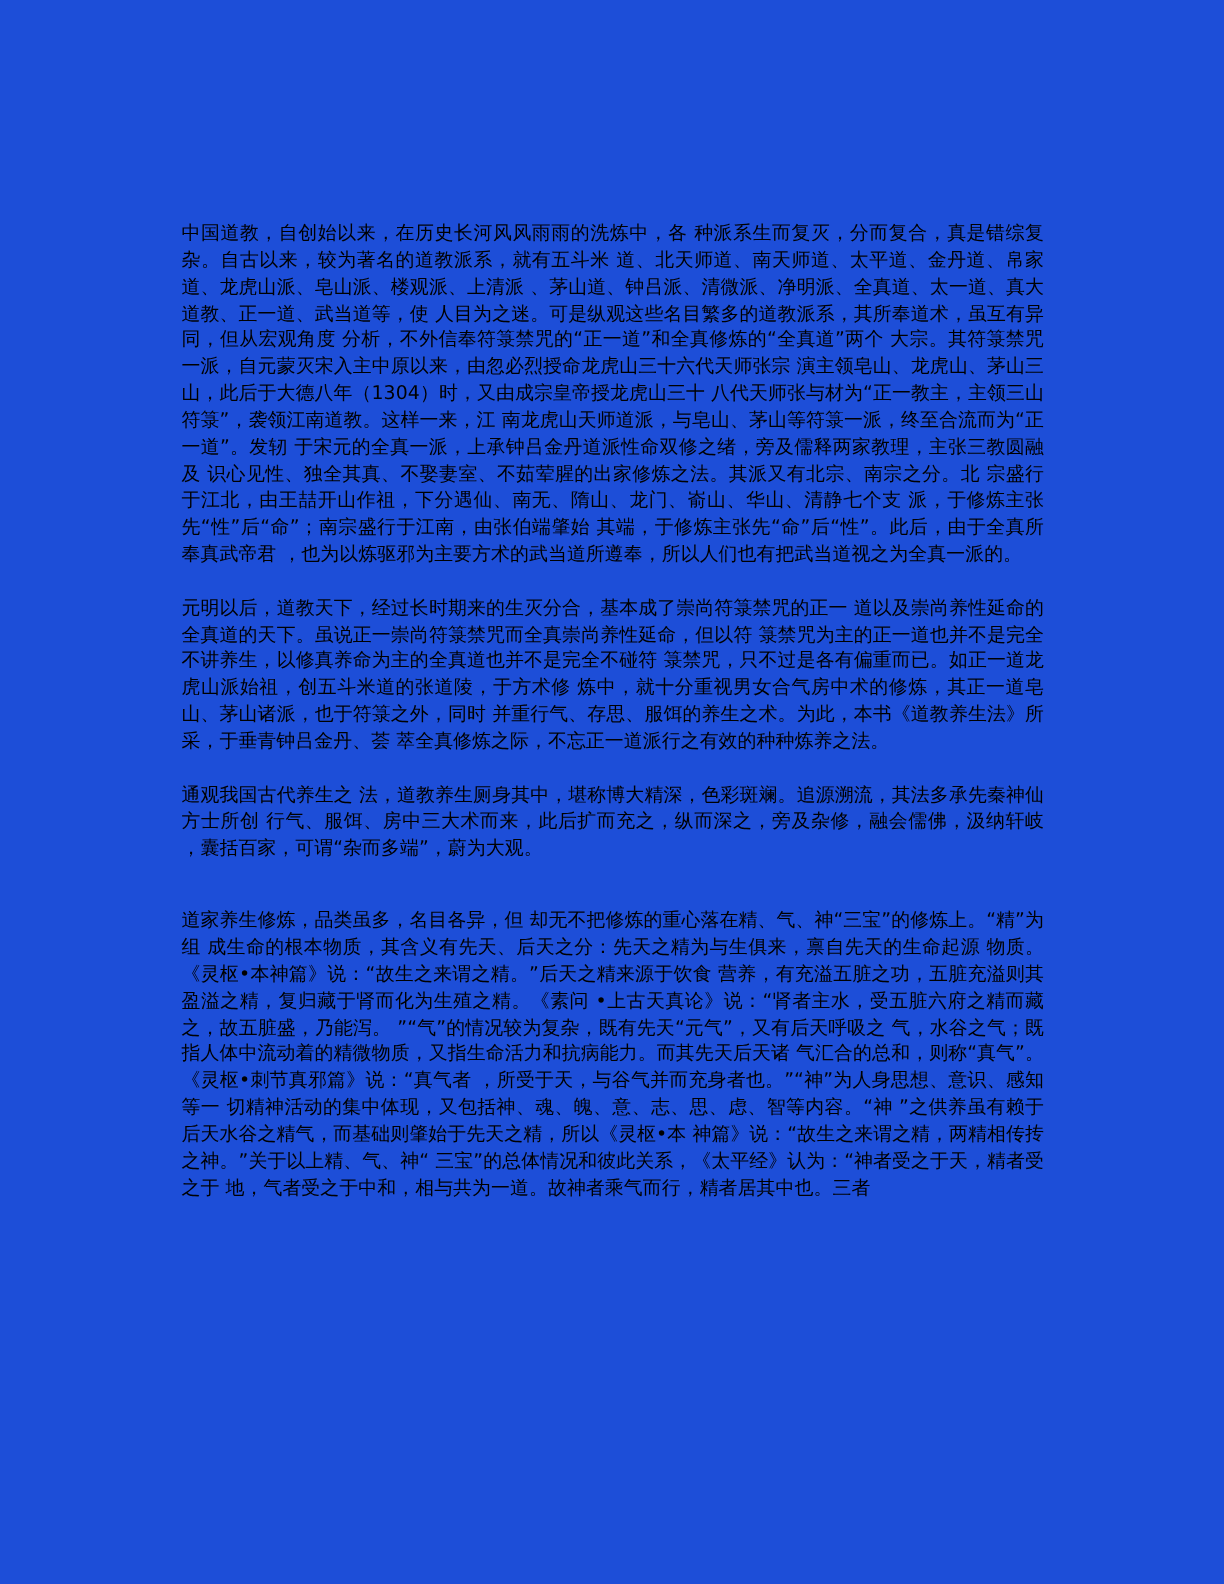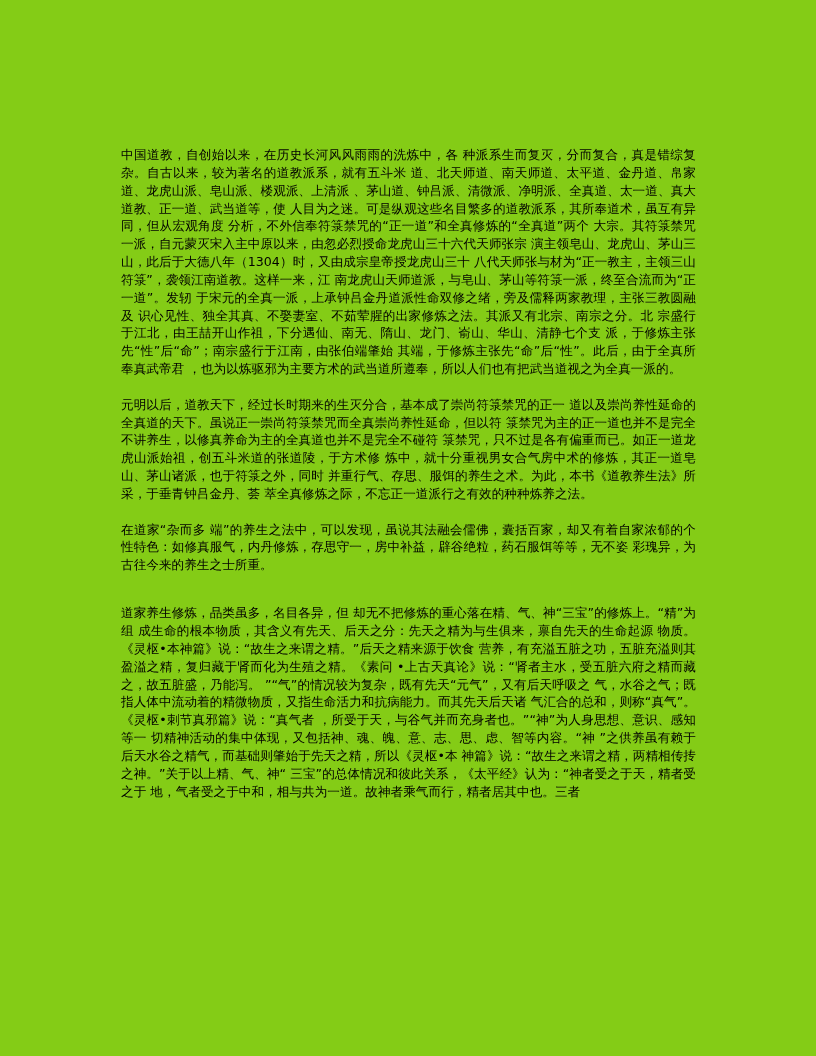--- a/index.html
+++ b/index.html
@@ -4,21 +4,21 @@
 <style>
   html, body {
     margin: 0;
     padding: 0;
     background: #ffffff;
   }
   .page {
     position: relative;
     width: 816px;
     height: 1056px;
-    background: #84cc16;
+    background: #1d4ed8;
     overflow: hidden;
     box-sizing: border-box;
   }
   .doc-body {
     position: absolute;
     left: 121px;
     top: 146px;
     width: 575px;
   }
   .para {
@@ -38,16 +38,16 @@
     margin-top: 30px;
   }
 </style>
 </head>
 <body>
 
 <div class="page">
   <div class="doc-body">
     <p class="para">中国道教，自创始以来，在历史长河风风雨雨的洗炼中，各 种派系生而复灭，分而复合，真是错综复杂。自古以来，较为著名的道教派系，就有五斗米 道、北天师道、南天师道、太平道、金丹道、帛家道、龙虎山派、皂山派、楼观派、上清派 、茅山道、钟吕派、清微派、净明派、全真道、太一道、真大道教、正一道、武当道等，使 人目为之迷。可是纵观这些名目繁多的道教派系，其所奉道术，虽互有异同，但从宏观角度 分析，不外信奉符箓禁咒的“正一道”和全真修炼的“全真道”两个 大宗。其符箓禁咒一派，自元蒙灭宋入主中原以来，由忽必烈授命龙虎山三十六代天师张宗 演主领皂山、龙虎山、茅山三山，此后于大德八年（1304）时，又由成宗皇帝授龙虎山三十 八代天师张与材为“正一教主，主领三山符箓”，袭领江南道教。这样一来，江 南龙虎山天师道派，与皂山、茅山等符箓一派，终至合流而为“正一道”。发轫 于宋元的全真一派，上承钟吕金丹道派性命双修之绪，旁及儒释两家教理，主张三教圆融及 识心见性、独全其真、不娶妻室、不茹荤腥的出家修炼之法。其派又有北宗、南宗之分。北 宗盛行于江北，由王喆开山作祖，下分遇仙、南无、隋山、龙门、嵛山、华山、清静七个支 派，于修炼主张先“性”后“命”；南宗盛行于江南，由张伯端肇始 其端，于修炼主张先“命”后“性”。此后，由于全真所奉真武帝君 ，也为以炼驱邪为主要方术的武当道所遵奉，所以人们也有把武当道视之为全真一派的。</p>
     <p class="para">元明以后，道教天下，经过长时期来的生灭分合，基本成了崇尚符箓禁咒的正一 道以及崇尚养性延命的全真道的天下。虽说正一崇尚符箓禁咒而全真崇尚养性延命，但以符 箓禁咒为主的正一道也并不是完全不讲养生，以修真养命为主的全真道也并不是完全不碰符 箓禁咒，只不过是各有偏重而已。如正一道龙虎山派始祖，创五斗米道的张道陵，于方术修 炼中，就十分重视男女合气房中术的修炼，其正一道皂山、茅山诸派，也于符箓之外，同时 并重行气、存思、服饵的养生之术。为此，本书《道教养生法》所采，于垂青钟吕金丹、荟 萃全真修炼之际，不忘正一道派行之有效的种种炼养之法。</p>
-    <p class="para">在道家“杂而多 端”的养生之法中，可以发现，虽说其法融会儒佛，囊括百家，却又有着自家浓郁的个 性特色：如修真服气，内丹修炼，存思守一，房中补益，辟谷绝粒，药石服饵等等，无不姿 彩瑰异，为古往今来的养生之士所重。</p>
+    <p class="para">通观我国古代养生之 法，道教养生厕身其中，堪称博大精深，色彩斑斓。追源溯流，其法多承先秦神仙方士所创 行气、服饵、房中三大术而来，此后扩而充之，纵而深之，旁及杂修，融会儒佛，汲纳轩岐 ，囊括百家，可谓“杂而多端”，蔚为大观。</p>
     <p class="para">道家养生修炼，品类虽多，名目各异，但 却无不把修炼的重心落在精、气、神“三宝”的修炼上。“精”为组 成生命的根本物质，其含义有先天、后天之分：先天之精为与生俱来，禀自先天的生命起源 物质。《灵枢•本神篇》说：“故生之来谓之精。”后天之精来源于饮食 营养，有充溢五脏之功，五脏充溢则其盈溢之精，复归藏于肾而化为生殖之精。《素问 •上古天真论》说：“肾者主水，受五脏六府之精而藏之，故五脏盛，乃能泻。 ”“气”的情况较为复杂，既有先天“元气”，又有后天呼吸之 气，水谷之气；既指人体中流动着的精微物质，又指生命活力和抗病能力。而其先天后天诸 气汇合的总和，则称“真气”。《灵枢•刺节真邪篇》说：“真气者 ，所受于天，与谷气并而充身者也。”“神”为人身思想、意识、感知等一 切精神活动的集中体现，又包括神、魂、魄、意、志、思、虑、智等内容。“神 ”之供养虽有赖于后天水谷之精气，而基础则肇始于先天之精，所以《灵枢•本 神篇》说：“故生之来谓之精，两精相传抟之神。”关于以上精、气、神“ 三宝”的总体情况和彼此关系，《太平经》认为：“神者受之于天，精者受之于 地，气者受之于中和，相与共为一道。故神者乘气而行，精者居其中也。三者</p>
   </div>
 </div>
 
 </body></html>

